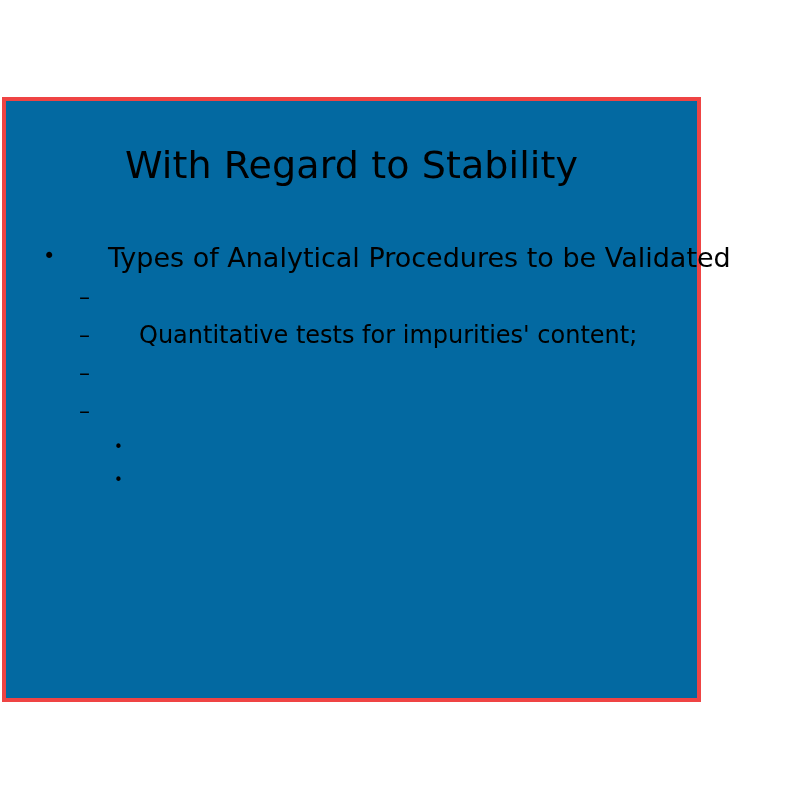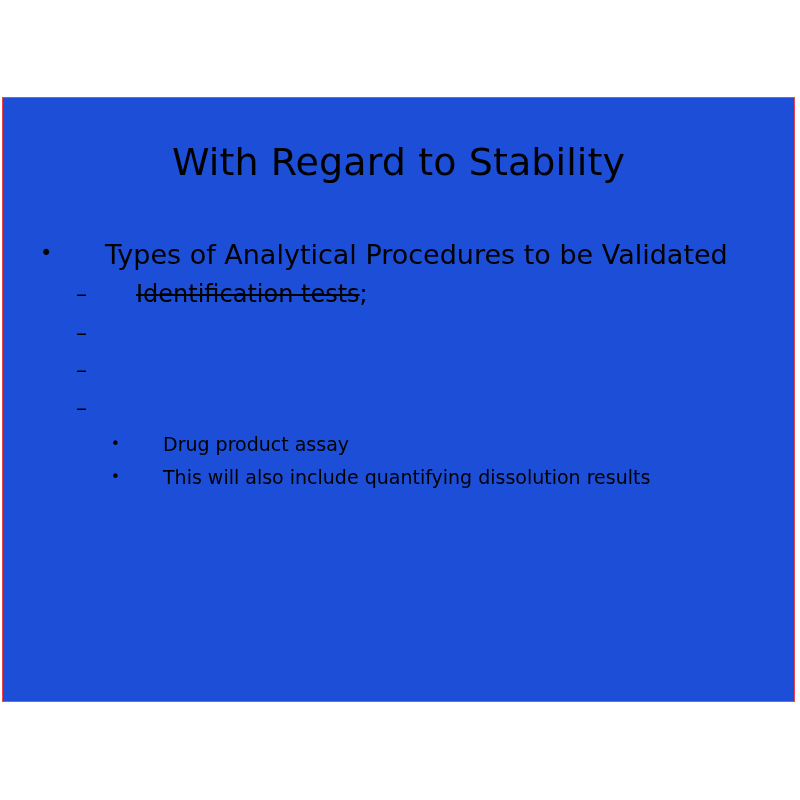--- a/index.html
+++ b/index.html
@@ -14,24 +14,24 @@
     overflow: hidden;
     font-family: "DejaVu Sans", "Liberation Sans", sans-serif;
     color: #000000;
   }
 
   
   #slide-frame {
     position: absolute;
     left: 2px;
     top: 97px;
-    width: 793px;
+    width: 699px;
     height: 605px;
-    border: 1px solid #ef4444;
-    background: #1d4ed8;
+    border: 4px solid #ef4444;
+    background: #0369a1;
     box-sizing: border-box;
   }
 
   
   #slide-title {
     position: absolute;
     left: 0;
     top: 44px;
     width: 100%;
     text-align: center;
@@ -124,39 +124,37 @@
 
   <div id="slide-body">
 
     <div class="bullet-row lvl1">
       <span class="bullet-mark">•</span>
       <span class="bullet-text">Types of Analytical Procedures to be Validated</span>
     </div>
 
     <div class="bullet-row lvl2">
       <span class="bullet-mark">–</span>
-      <span class="bullet-text"><span class="struck">Identification tests</span><span>;</span></span>
     </div>
 
     <div class="bullet-row lvl2">
       <span class="bullet-mark">–</span>
+      <span class="bullet-text">Quantitative tests for impurities' content;</span>
     </div>
 
     <div class="bullet-row lvl2">
       <span class="bullet-mark">–</span>
     </div>
 
     <div class="bullet-row lvl2">
       <span class="bullet-mark">–</span>
     </div>
 
     <div class="bullet-row lvl3">
       <span class="bullet-mark">•</span>
-      <span class="bullet-text">Drug product assay</span>
     </div>
 
     <div class="bullet-row lvl3">
       <span class="bullet-mark">•</span>
-      <span class="bullet-text">This will also include quantifying dissolution results</span>
     </div>
 
   </div>
 </div>
 
 </body></html>

